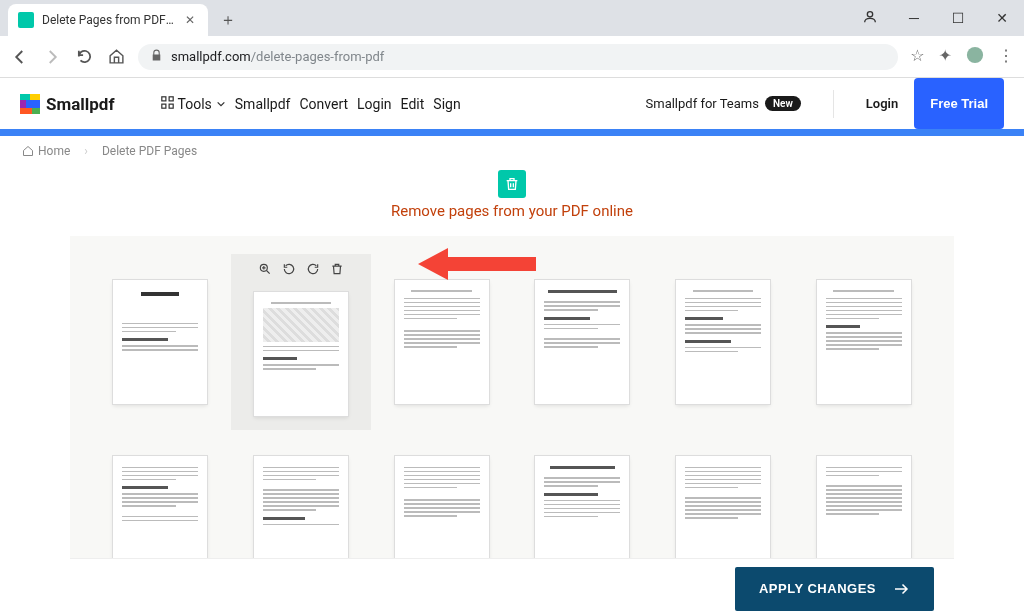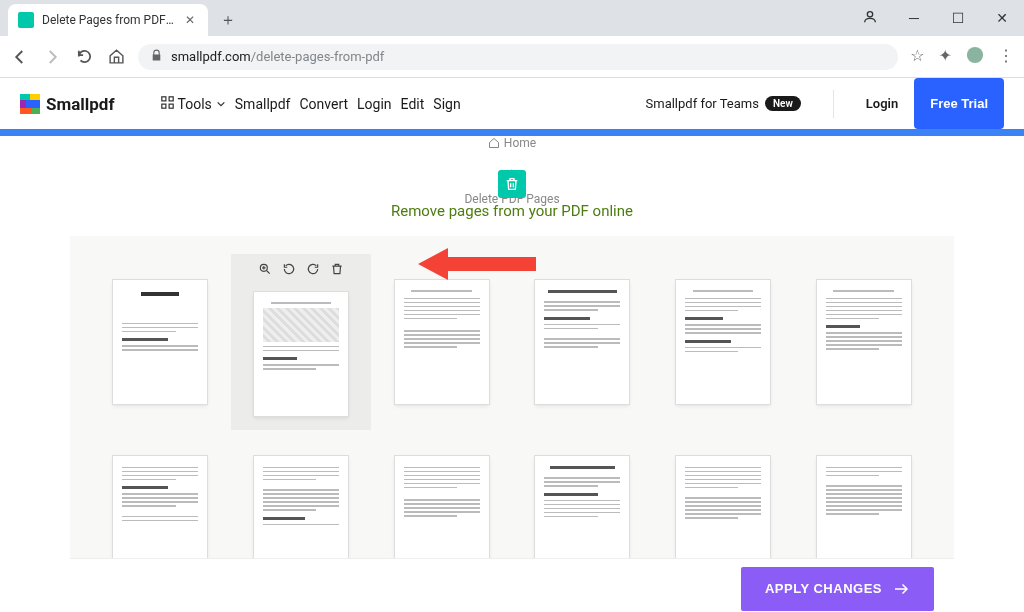--- a/index.html
+++ b/index.html
@@ -34,51 +34,51 @@
     .nav-item { cursor: pointer; display: flex; align-items: center; gap: 4px; }
     .tools-icon { font-size: 13px; }
     .spacer { flex: 1; }
     .teams { font-size: 13px; color: #1a1a1a; display: flex; align-items: center; gap: 6px; cursor: pointer; }
     .badge { background: #1a1a1a; color: #fff; border-radius: 999px; padding: 2px 8px; font-size: 10px; font-weight: 600; }
     .divider { width: 1px; height: 28px; background: #e5e5e5; margin: 0 16px; }
     .login { font-size: 13px; color: #1a1a1a; cursor: pointer; font-weight: 600; }
     .free-trial { background: #2962ff; color: #fff; border: none; padding: 18px 16px; border-radius: 4px; font-size: 13px; font-weight: 700; cursor: pointer; }
     
     
-    .breadcrumb { height: 30px; display: flex; align-items: center; padding: 0 22px; gap: 14px; font-size: 12px; color: #888; flex-direction: column; }
+    .breadcrumb { height: 30px; display: flex; align-items: center; padding: 0 22px; gap: 14px; font-size: 12px; color: #888; }
     .breadcrumb .home { display: flex; align-items: center; gap: 4px; cursor: pointer; }
     .breadcrumb .sep { color: #ccc; }
     
     
     .title-section { text-align: center; padding: 4px 0 16px; }
     .title-row { display: flex; align-items: center; justify-content: center; gap: 10px; }
     .title-icon { width: 28px; height: 28px; background: #00c8aa; border-radius: 3px; display: flex; align-items: center; justify-content: center; color: #fff; }
     .page-title { font-size: 24px; font-weight: 700; color: #1a1a1a; }
-    .page-subtitle { font-size: 15px; color: #4d7c0f; margin-top: 4px; }
+    .page-subtitle { font-size: 15px; color: #c2410c; margin-top: 4px; }
     
     
     .workspace { margin: 0 70px; background: #f8f8f6; padding: 18px 20px 0; position: relative; height: 382px; }
     .page-grid { display: grid; grid-template-columns: repeat(6, 1fr); gap: 0; }
     .page-cell { position: relative; height: 176px; display: flex; align-items: center; justify-content: center; }
     .page-cell.hovered { background: #ececea; padding-top: 6px; }
     .page-toolbar { position: absolute; top: 8px; left: 50%; transform: translateX(-50%); display: flex; gap: 10px; color: #555; }
     .page-toolbar span { cursor: pointer; font-size: 14px; }
     .thumb { width: 94px; height: 124px; background: #fff; box-shadow: 0 0 0 1px #ddd, 0 2px 4px rgba(0,0,0,0.1); padding: 8px 9px; overflow: hidden; }
     .thumb-title { height: 4px; background: #333; width: 50%; margin: 4px auto 6px; }
     .thumb-heading { height: 3px; background: #555; width: 60%; margin: 6px 0 4px; }
     .thumb-line { height: 1.5px; background: #bbb; margin: 2.5px 0; }
     .thumb-line.short { width: 70%; }
     .thumb-img { height: 34px; background: repeating-linear-gradient(45deg, #eee, #eee 3px, #ddd 3px, #ddd 6px); margin: 4px 0; }
     
     
     .arrow { position: absolute; top: 8px; left: 348px; pointer-events: none; }
     
     
     .apply-bar { position: absolute; bottom: 0; left: 0; right: 0; height: 60px; background: #fff; display: flex; align-items: center; justify-content: flex-end; padding: 0 20px; border-top: 1px solid #eee; }
-    .apply-btn { background: #8b5cf6; color: #fff; border: none; padding: 13px 24px; border-radius: 2px; font-size: 13px; font-weight: 700; letter-spacing: 0.5px; cursor: pointer; display: flex; align-items: center; gap: 10px; }
+    .apply-btn { background: #0c4a6e; color: #fff; border: none; padding: 13px 24px; border-radius: 2px; font-size: 13px; font-weight: 700; letter-spacing: 0.5px; cursor: pointer; display: flex; align-items: center; gap: 16px; }
   </style>
 </head>
 <body>
 
 <div class="browser-chrome">
   <div class="tab-bar">
     <div class="tab">
       <span class="tab-favicon">
         <svg viewBox="0 0 16 16" width="16" height="16">
             <rect width="16" height="16" rx="2" fill="#00c8aa"></rect>

